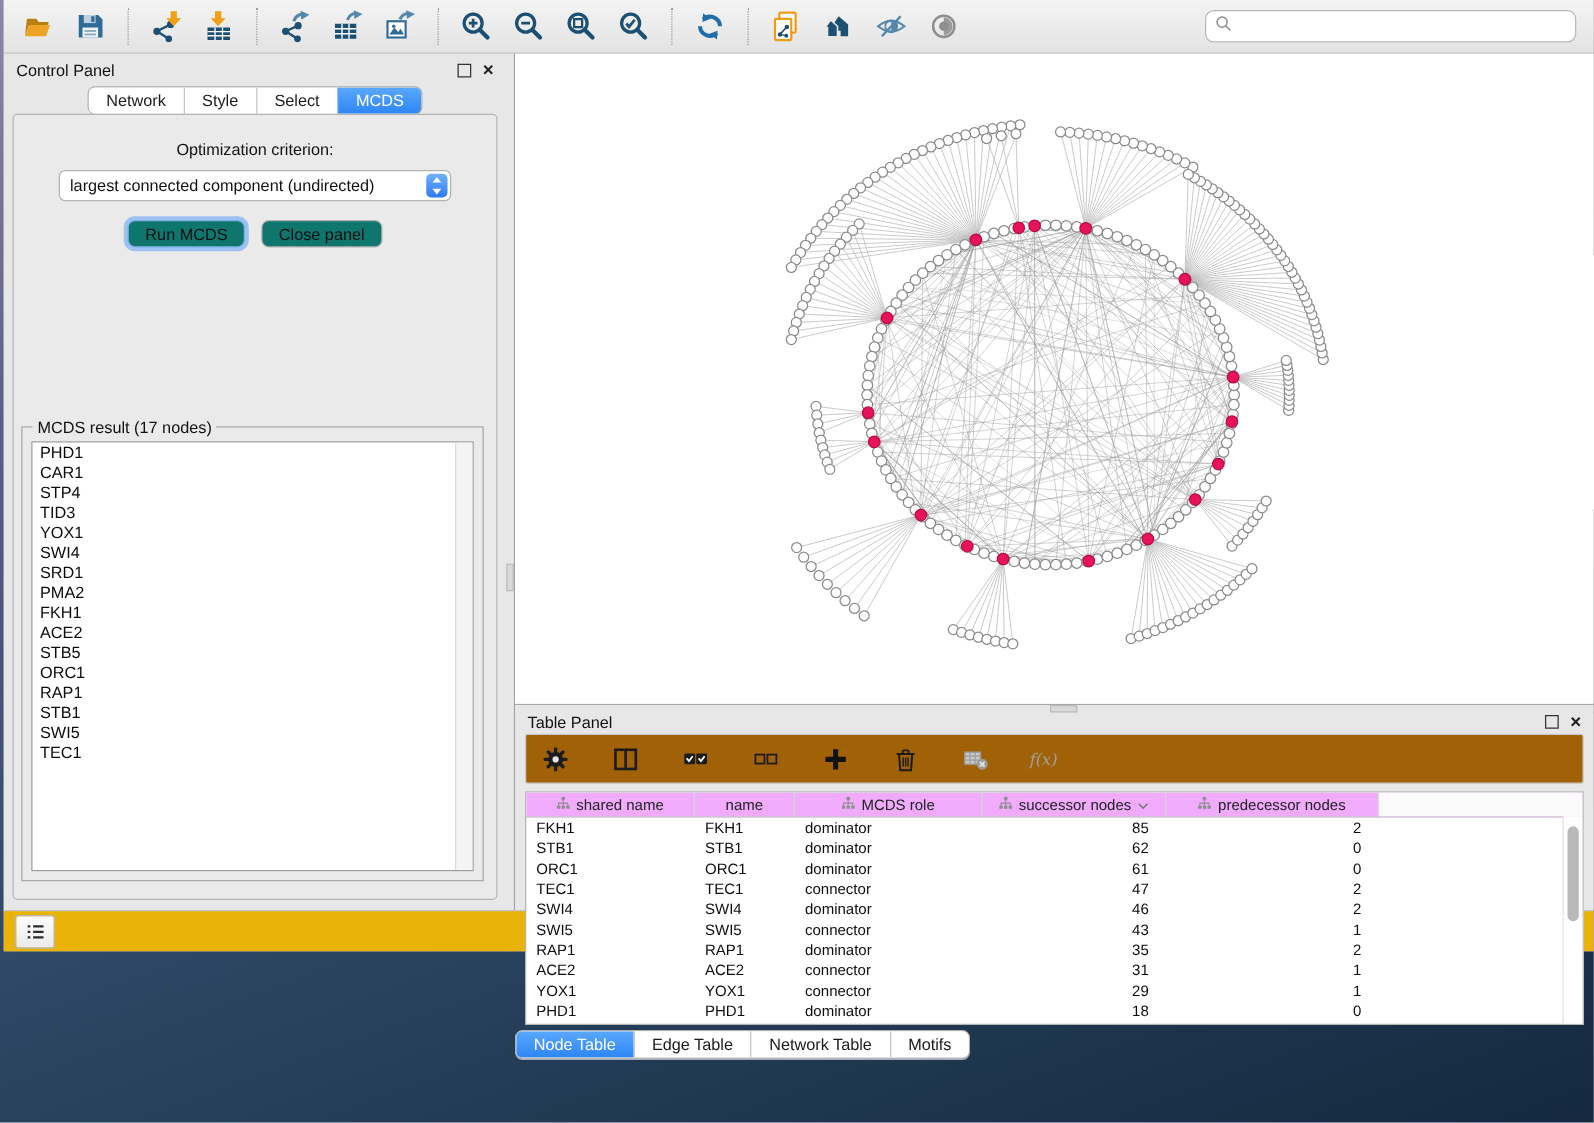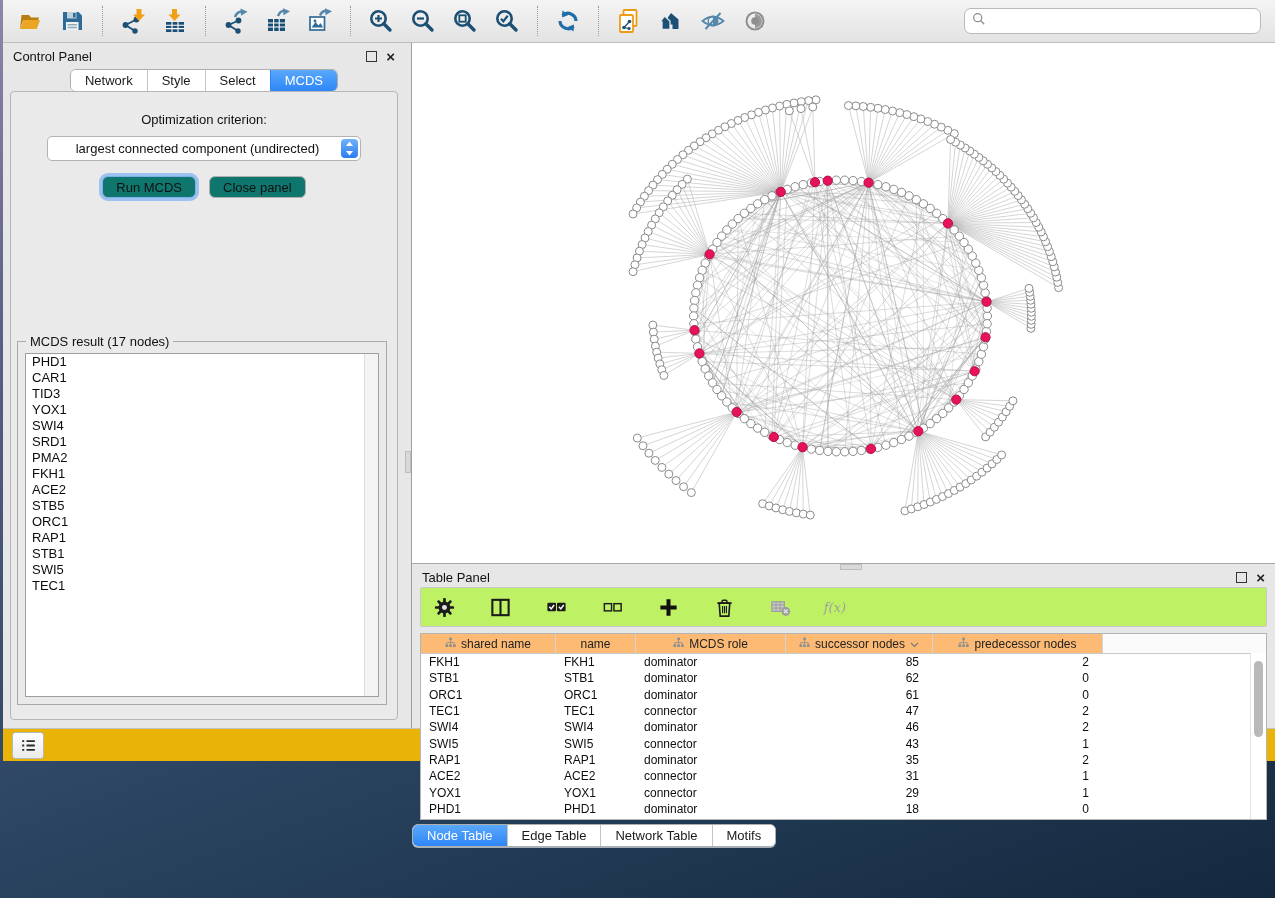--- a/index.html
+++ b/index.html
@@ -31,21 +31,21 @@
   .close-btn{font-size:15px;font-weight:bold;color:#222;line-height:9px;}
   .cp-tabs-row{height:24px;display:flex;justify-content:center;}
   .seg-group{display:inline-flex;border:1px solid #aeaeae;border-radius:6px;overflow:hidden;background:#fff;height:21px;box-shadow:0 1px 0 rgba(255,255,255,.6);}
   .seg-tab{padding:0 14px;font-size:13px;display:flex;align-items:center;border-left:1px solid #c4c4c4;color:#1a1a1a;background:#fff;cursor:default;}
   .seg-tab:first-child{border-left:none;}
   .seg-tab.active{background:linear-gradient(#5aa8fd,#2e86f6);color:#fff;border-left-color:#2e86f6;}
   .cp-content{flex:1;margin:0 7px 8px 7px;background:#eaeaea;border:1px solid #b6b6b6;border-radius:4px;position:relative;margin-top:-2px;}
   .opt-label{text-align:center;font-size:13px;color:#111;padding-top:20px;}
   .combo{width:312px;height:23px;margin:9px auto 0;background:#fff;border:1px solid #b3b3b3;border-radius:5px;
     display:flex;align-items:center;position:relative;font-size:13px;color:#111;}
-  .combo .val{flex:1;text-align:center;padding-left:8px;white-space:nowrap;overflow:hidden;}
+  .combo .val{flex:1;text-align:left;padding-left:8px;white-space:nowrap;overflow:hidden;}
   .combo-cap{width:17px;height:19px;margin:0 2px;border-radius:4px;background:linear-gradient(#6fb2fd,#2d7bf0);
     display:flex;flex-direction:column;align-items:center;justify-content:center;gap:1px;}
   .btnrow{display:flex;justify-content:center;gap:13px;margin-top:15px;}
   .btn{height:22px;padding:0 13px;font-size:13px;font-family:inherit;color:#111;background:#0f766e;
     border:1px solid #b0b0b0;border-radius:6px;display:flex;align-items:center;}
   .btn.focused{border-color:#7fb0ea;box-shadow:0 0 0 3px rgba(92,158,246,.55);}
   .result-group{position:absolute;left:6px;right:10px;bottom:14px;height:362px;border:1px solid #a9a9a9;}
   .result-title{position:absolute;top:-8px;left:8px;background:#eaeaea;padding:0 4px;font-size:13px;color:#111;}
   .listbox{position:absolute;left:7px;right:7px;top:11px;bottom:7px;background:#fff;border:1px solid #9e9e9e;overflow:hidden;}
   .list-scroll{position:absolute;right:0;top:0;bottom:0;width:13px;background:#f4f4f4;border-left:1px solid #dcdcdc;}
@@ -63,28 +63,28 @@
   .net-titlebar{height:23px;flex:0 0 23px;background:linear-gradient(#f0f0f0,#d8d8d8);border-bottom:1px solid #b2b2b2;
     display:flex;align-items:center;position:relative;}
   .lights{display:flex;gap:8px;margin-left:10px;}
   .light{width:12px;height:12px;border-radius:50%;}
   .net-title{position:absolute;left:0;right:0;text-align:center;font-size:13px;color:#1a1a1a;}
   .net-canvas{flex:1;background:#fff;min-height:0;}
   .net-canvas svg{display:block;width:100%;height:100%;}
 
   
   .tpanel{flex:1;display:flex;flex-direction:column;min-height:0;background:#e7e7e7;}
-  .tp-toolbar{margin:2px 8px 0 8px;height:38px;flex:0 0 38px;background:#bef264;border:1px solid #c9c9c9;border-radius:2px;
+  .tp-toolbar{margin:2px 8px 0 8px;height:38px;flex:0 0 38px;background:#a16207;border:1px solid #c9c9c9;border-radius:2px;
     display:flex;align-items:center;padding-left:10px;gap:30px;}
   .tpi{width:26px;height:26px;display:flex;align-items:center;justify-content:center;}
   .tpi svg{width:23px;height:23px;}
   .tpi.wide svg{width:32px;}
   .tablewrap{margin:6px 8px 0 8px;height:185px;flex:0 0 185px;background:#fff;border:1px solid #b5b5b5;position:relative;overflow:hidden;}
   .thead{display:grid;grid-template-columns:135px 80px 150px 147px 170px 1fr;height:19px;
-    border-bottom:1px solid #c9c9c9;background:#fdba74;}
+    border-bottom:1px solid #c9c9c9;background:#f0abfc;}
   .th{display:flex;align-items:center;justify-content:center;gap:5px;font-size:12px;color:#222;border-right:1px solid #d4d4d4;overflow:hidden;white-space:nowrap;}
   .th:last-child{border-right:none;background:#fbfbfb;}
   .trow{display:grid;grid-template-columns:135px 80px 150px 147px 170px 1fr;height:16.3px;align-items:center;}
   .td{font-size:12px;color:#0e0e0e;padding-left:8px;white-space:nowrap;overflow:hidden;}
   .td.num{text-align:right;padding-right:14px;padding-left:0;}
   .tscroll{position:absolute;top:19px;right:0;bottom:0;width:15px;background:#fff;border-left:1px solid #e2e2e2;}
   .thumb{position:absolute;left:3px;top:8px;width:9px;height:76px;border-radius:5px;background:#b9b9b9;}
   .tabsbar{height:30px;flex:0 0 30px;display:flex;justify-content:flex-start;align-items:center;}
 
   
@@ -287,20 +287,21 @@
         <div class="btnrow">
           <button class="btn focused">Run MCDS</button>
           <button class="btn">Close panel</button>
         </div>
         <div class="result-group">
           <span class="result-title">MCDS result (17 nodes)</span>
           <div class="listbox">
             <div id="mcds-list">
                 <div class="list-item">PHD1</div>
                 <div class="list-item">CAR1</div>
+                <div class="list-item">STP4</div>
                 <div class="list-item">TID3</div>
                 <div class="list-item">YOX1</div>
                 <div class="list-item">SWI4</div>
                 <div class="list-item">SRD1</div>
                 <div class="list-item">PMA2</div>
                 <div class="list-item">FKH1</div>
                 <div class="list-item">ACE2</div>
                 <div class="list-item">STB5</div>
                 <div class="list-item">ORC1</div>
                 <div class="list-item">RAP1</div>

